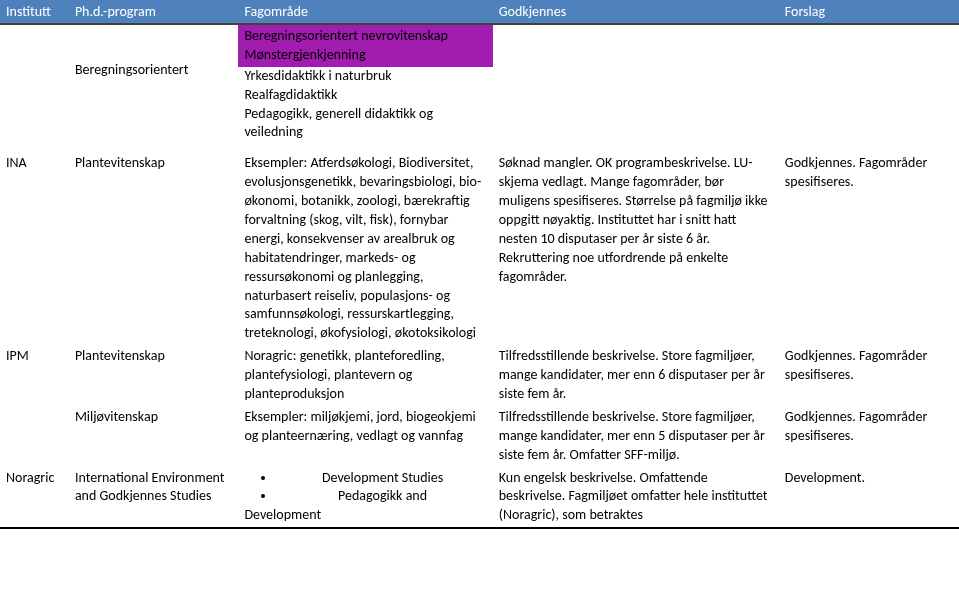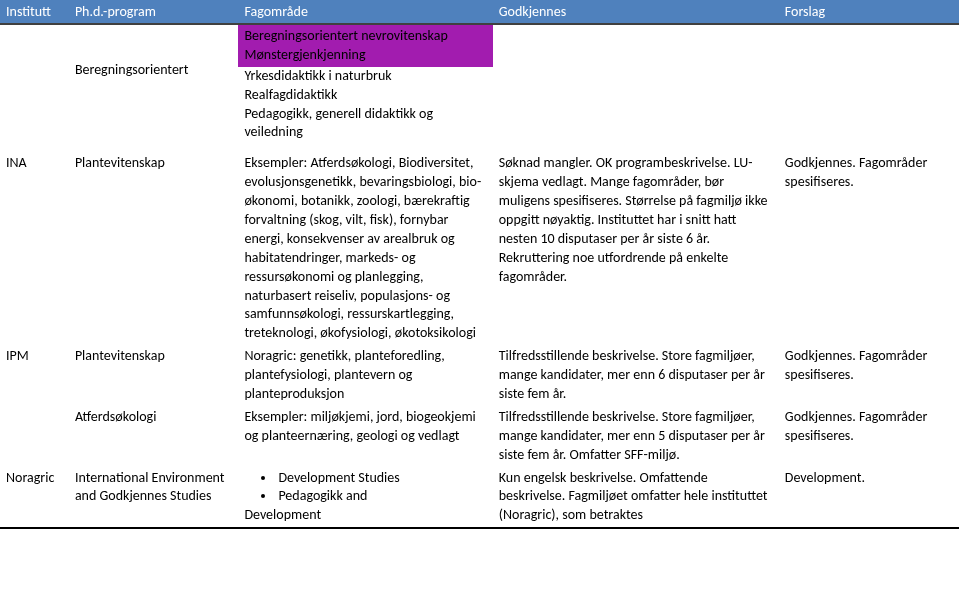--- a/index.html
+++ b/index.html
@@ -36,20 +36,21 @@
   }
   .col-institutt { width: 65px; }
   .col-program   { width: 160px; }
   .col-fagomrade { width: 240px; }
   .col-vurdering { width: 270px; }
   .col-forslag   { width: 170px; }
   .highlight { background: #a21caf; }
   ul.bullets {
     margin: 0;
     padding-left: 32px;
+    text-align: center;
   }
   ul.bullets li {
     list-style-type: disc;
     padding-left: 2px;
   }
   tbody tr:last-child td { border-bottom: 2px solid #000; margin-left: 41px; }
 </style>
 </head>
 <body>
 
@@ -104,22 +105,22 @@
     <tr>
       <td>IPM</td>
       <td>Plantevitenskap</td>
       <td>Noragric: genetikk, planteforedling, plantefysiologi, plantevern og planteproduksjon</td>
       <td>Tilfredsstillende beskrivelse. Store fagmiljøer, mange kandidater, mer enn 6 disputaser per år siste fem år.</td>
       <td>Godkjennes. Fagområder spesifiseres.</td>
     </tr>
 
     <tr>
       <td></td>
-      <td>Atferdsøkologi</td>
-      <td>Eksempler: miljøkjemi, jord, biogeokjemi og planteernæring, geologi og vedlagt</td>
+      <td>Miljøvitenskap</td>
+      <td>Eksempler: miljøkjemi, jord, biogeokjemi og planteernæring, vedlagt og vannfag</td>
       <td>Tilfredsstillende beskrivelse. Store fagmiljøer, mange kandidater, mer enn 5 disputaser per år siste fem år. Omfatter SFF-miljø.</td>
       <td>Godkjennes. Fagområder spesifiseres.</td>
     </tr>
 
     <tr>
       <td>Noragric</td>
       <td>International Environment and Godkjennes Studies</td>
       <td>
         <ul class="bullets">
           <li>Development Studies</li>

